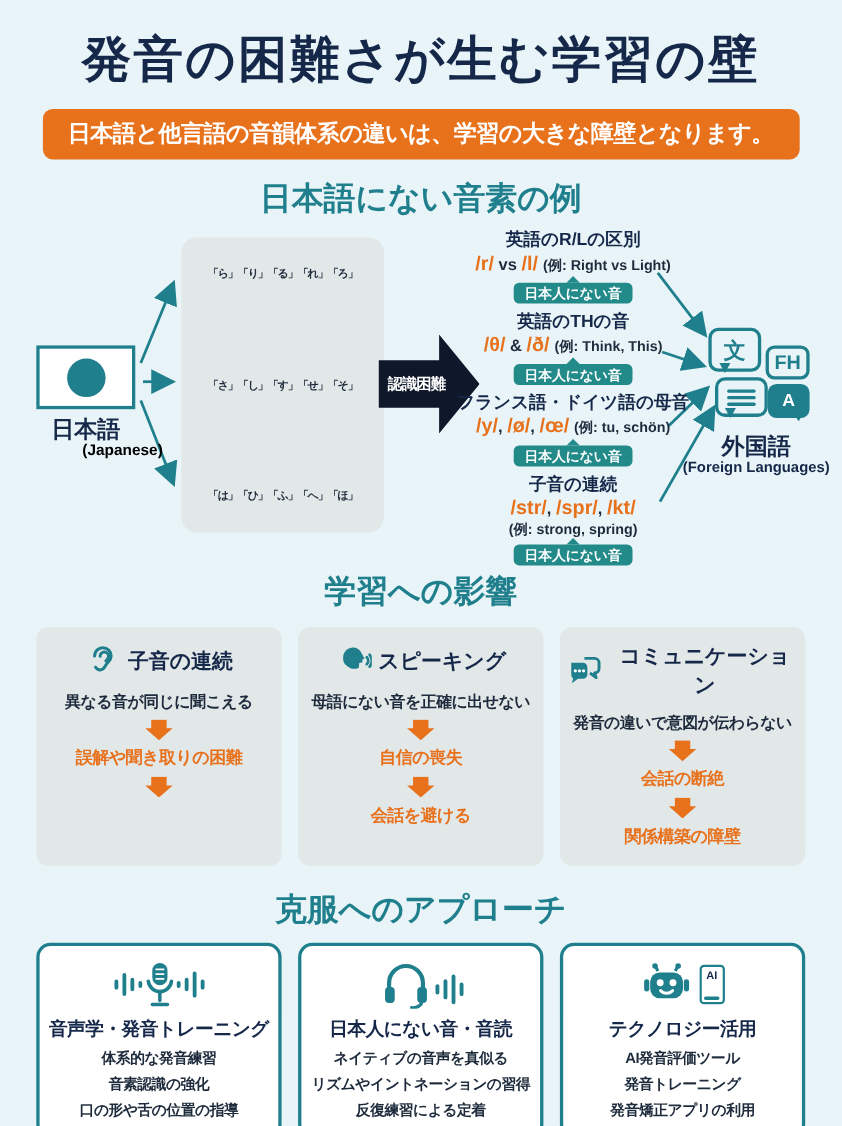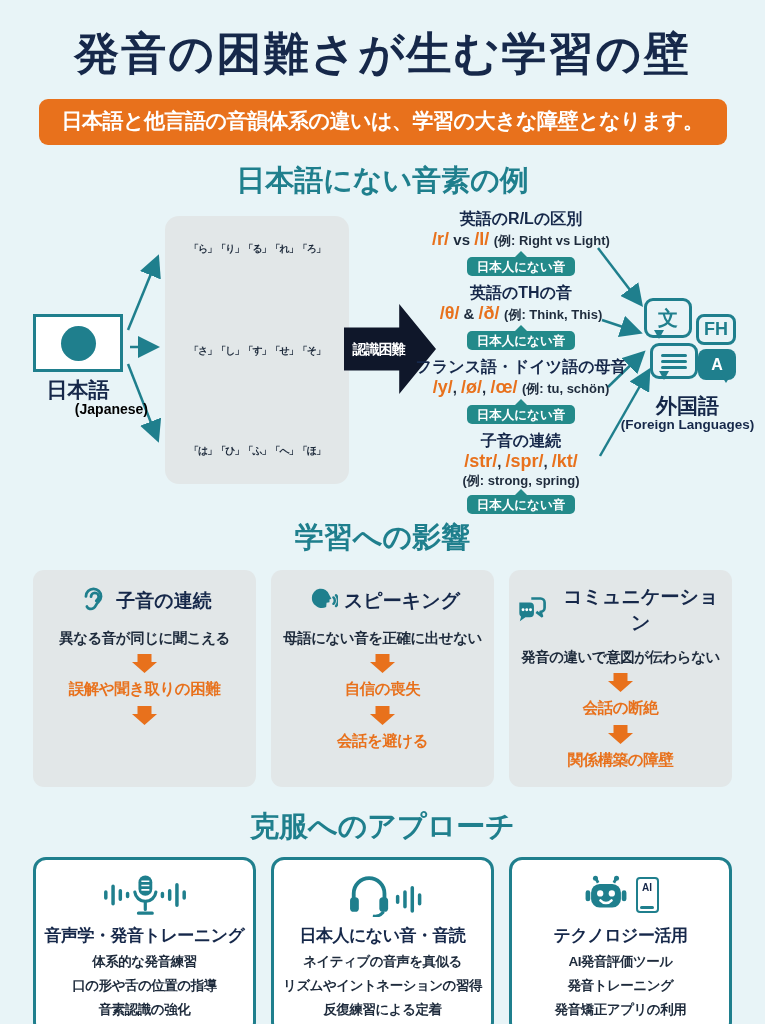--- a/index.html
+++ b/index.html
@@ -240,22 +240,22 @@
       <svg width="90" height="44" viewBox="0 0 62 30">
         <path stroke="#1f7f8d" stroke-width="2.4" stroke-linecap="round" d="M4 13v4M9 9v12M14 12v6M19 14v2"></path>
         <rect x="26.5" y="1.5" width="9.5" height="14" rx="4.7" fill="#1f7f8d"></rect>
         <path stroke="#fff" stroke-width="1.1" d="M28.5 5.5h5.5M28.5 8.5h5.5M28.5 11.5h5.5"></path>
         <path fill="none" stroke="#1f7f8d" stroke-width="2.2" stroke-linecap="round" d="M24 13a7.3 7.3 0 0 0 14.5 0M31.2 20.5v4.5M26.5 27.5h9.5"></path>
         <path stroke="#1f7f8d" stroke-width="2.4" stroke-linecap="round" d="M43 14v2M48 12v6M53 8v14M58 13v4"></path>
       </svg>
     </div>
     <div class="acard-title">音声学・発音トレーニング</div>
     <div class="acard-line">体系的な発音練習</div>
+    <div class="acard-line">音素認識の強化</div>
     <div class="acard-line">口の形や舌の位置の指導</div>
-    <div class="acard-line">音素認識の強化</div>
   </div>
   <div class="acard">
     <div class="acard-icon">
       <svg width="82" height="44" viewBox="0 0 56 30">
         <path fill="none" stroke="#1f7f8d" stroke-width="2.6" d="M8 19v-5a10.5 10.5 0 0 1 21 0v5"></path>
         <rect x="5.5" y="16.5" width="6" height="10" rx="2.5" fill="#1f7f8d"></rect>
         <rect x="25.5" y="16.5" width="6" height="10" rx="2.5" fill="#1f7f8d"></rect>
         <path fill="none" stroke="#1f7f8d" stroke-width="2" stroke-linecap="round" d="M28 27a7 7 0 0 1-6 2.4"></path>
         <path stroke="#1f7f8d" stroke-width="2.4" stroke-linecap="round" d="M38 16v4M43 13v10M48 10v16M53 15v6"></path>
       </svg>

